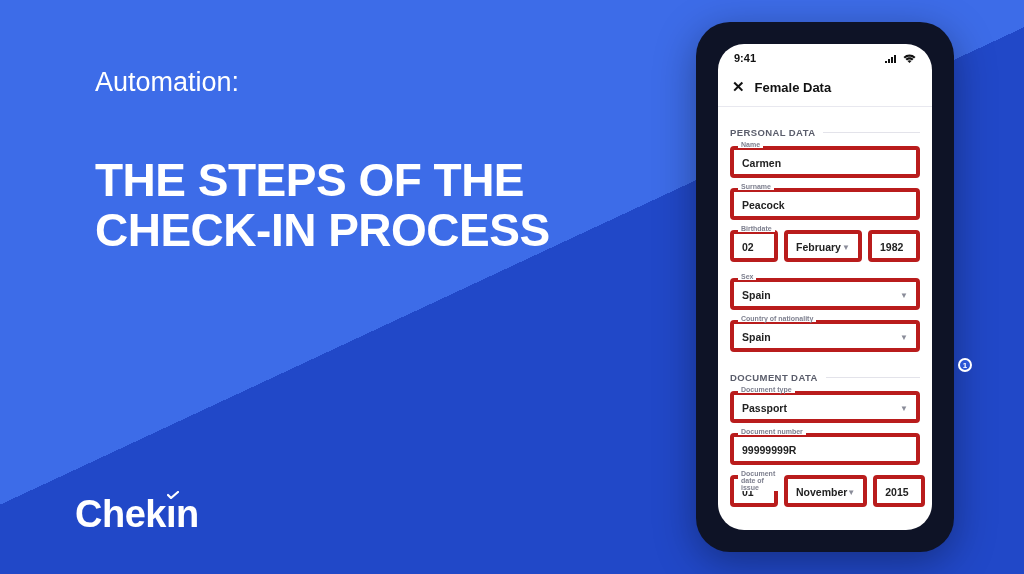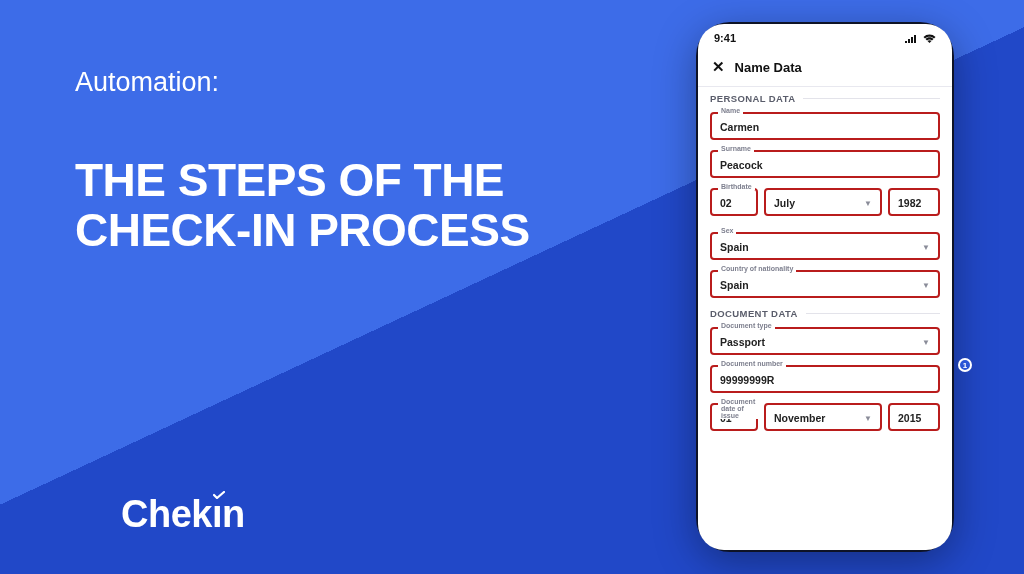--- a/index.html
+++ b/index.html
@@ -28,20 +28,21 @@
       height: 100%;
       display: flex;
       align-items: flex-start;
       padding: 62px 60px 40px 75px;
     }
 
     .left {
       flex: 1;
       color: #fff;
       padding-top: 5px;
+      margin-left: 20px;
     }
 
     .eyebrow {
       font-size: 27px;
       font-weight: 500;
       margin-bottom: 6px;
     }
 
     .headline {
       font-size: 46px;
@@ -54,37 +55,36 @@
     .logo {
       position: absolute;
       bottom: 38px;
       left: 75px;
       color: #fff;
       font-size: 38px;
       font-weight: 700;
       letter-spacing: -0.5px;
       display: flex;
       align-items: baseline;
-      margin-left: 46px;
     }
 
     .logo .accent {
       position: relative;
     }
 
     
     .phone {
       position: absolute;
       top: 22px;
       right: 70px;
       width: 258px;
       height: 530px;
       background: #0e1326;
       border-radius: 34px;
-      padding: 2px;
+      padding: 22px;
       box-shadow: 0 10px 40px rgba(0,0,0,0.35);
     }
 
     .screen {
       background: #fff;
       width: 100%;
       height: 100%;
       border-radius: 26px;
       overflow: hidden;
       position: relative;
@@ -154,21 +154,21 @@
       font-weight: 700;
       margin-right: 4px;
       vertical-align: middle;
     }
 
     .section-label {
       font-size: 9.5px;
       font-weight: 800;
       color: #5a5d6b;
       letter-spacing: 0.4px;
-      margin: 6px 0 8px;
+      margin: 20px 0 8px;
       display: flex;
       align-items: center;
     }
     .section-label::after {
       content: "";
       flex: 1;
       border-top: 1px solid #e3e3ea;
       margin-left: 8px;
     }
 
@@ -183,21 +183,21 @@
       left: 8px;
       background: #fff;
       padding: 0 3px;
       font-size: 7px;
       font-weight: 600;
       color: #7d7f8e;
     }
 
     .field-input {
       width: 100%;
-      border: 2px solid #b91c1c;
+      border: 4px solid #b91c1c;
       border-radius: 4px;
       padding: 7px 8px 5px;
       font-size: 10.5px;
       font-weight: 600;
       color: #222;
       background: #fff;
       display: flex;
       align-items: center;
       justify-content: space-between;
     }
@@ -258,21 +258,21 @@
               <path fill="#111" d="M0 7h2v2H0zM3 5h2v4H3zM6 3h2v6H6zM9 1h2v8H9z"></path>
             </svg>
           <svg width="13" height="9" viewBox="0 0 13 9">
               <path fill="#111" d="M6.5 9L4.5 7c1.1-1.1 2.9-1.1 4 0L6.5 9zM2.5 5C4.7 2.8 8.3 2.8 10.5 5L9 6.5c-1.4-1.4-3.6-1.4-5 0L2.5 5zM0.5 3C3.8-0.3 9.2-0.3 12.5 3L11 4.5C8.5 2 4.5 2 2 4.5L0.5 3z"></path>
             </svg>
         </div>
       </div>
 
       <div class="app-header">
         <span class="close-x">✕</span>
-        <span class="app-title">Name Data</span>
+        <span class="app-title">Female Data</span>
       </div>
 
       <div class="app-body">
 
 
         <div class="section-label">PERSONAL DATA</div>
 
         <div class="field">
           <div class="field-label">Name</div>
           <div class="field-input">
@@ -289,21 +289,21 @@
 
         <div class="row">
           <div class="field small">
             <div class="field-label">Birthdate</div>
             <div class="field-input">
                 <span>02</span>
               </div>
           </div>
           <div class="field mid">
             <div class="field-input">
-              <span>July</span>
+              <span>February</span>
               <span class="chevron">▼</span>
             </div>
           </div>
           <div class="field small2">
             <div class="field-input">
                 <span>1982</span>
               </div>
           </div>
         </div>
 

